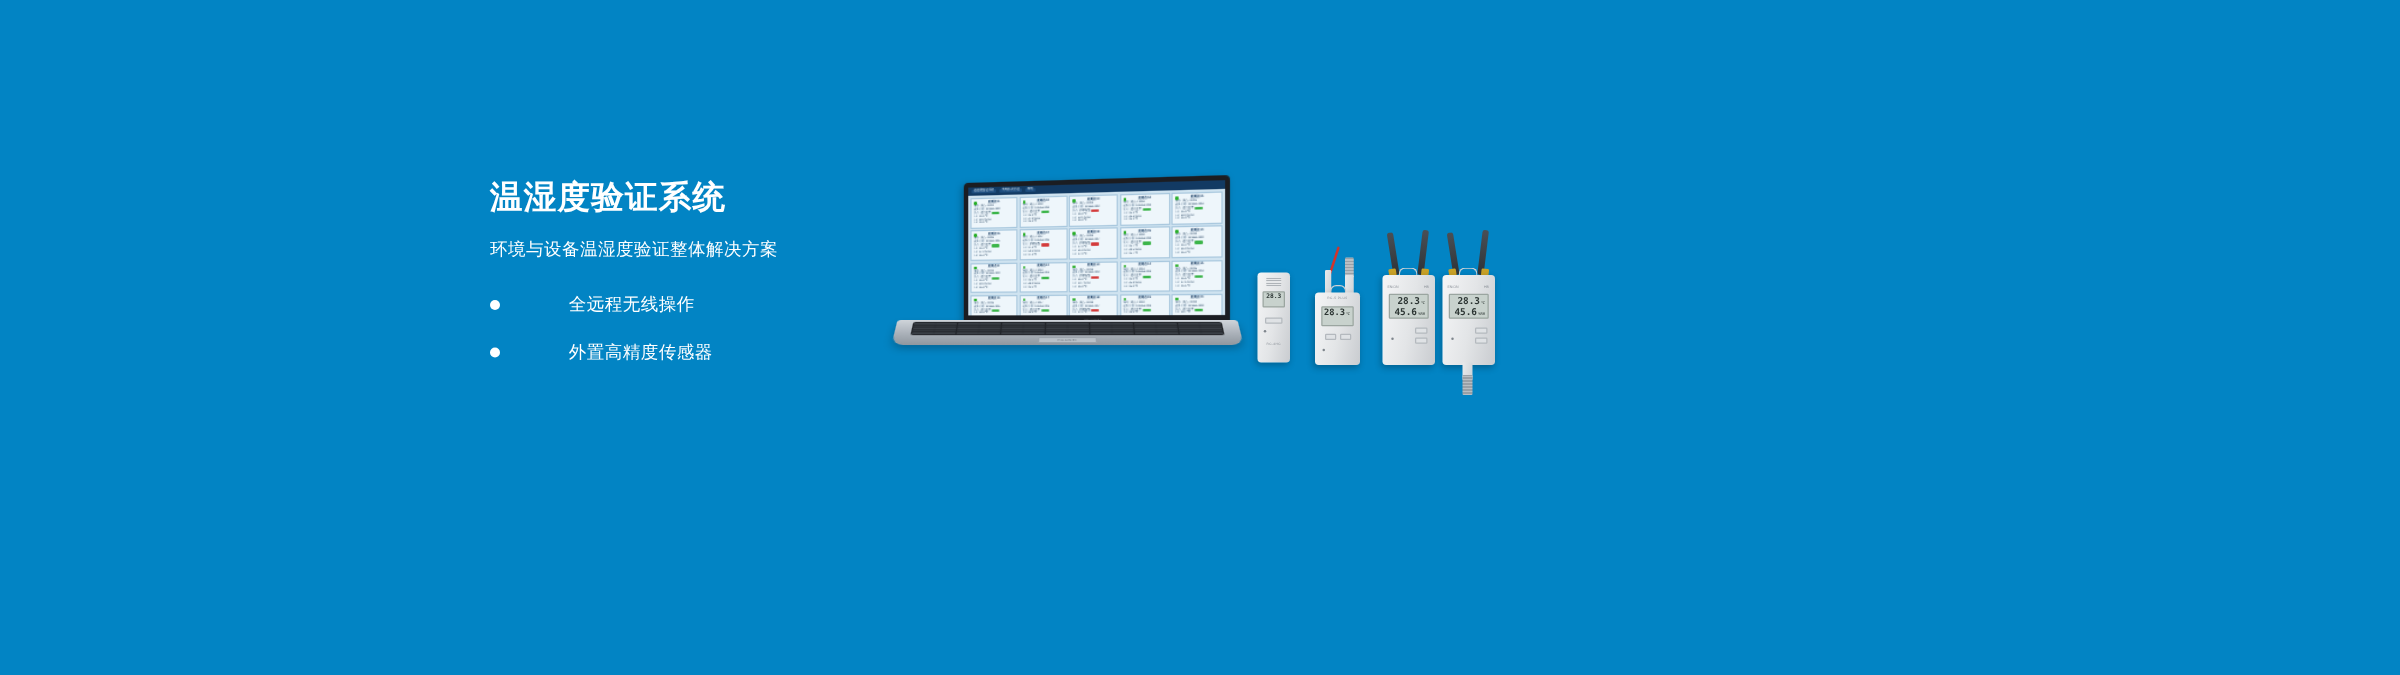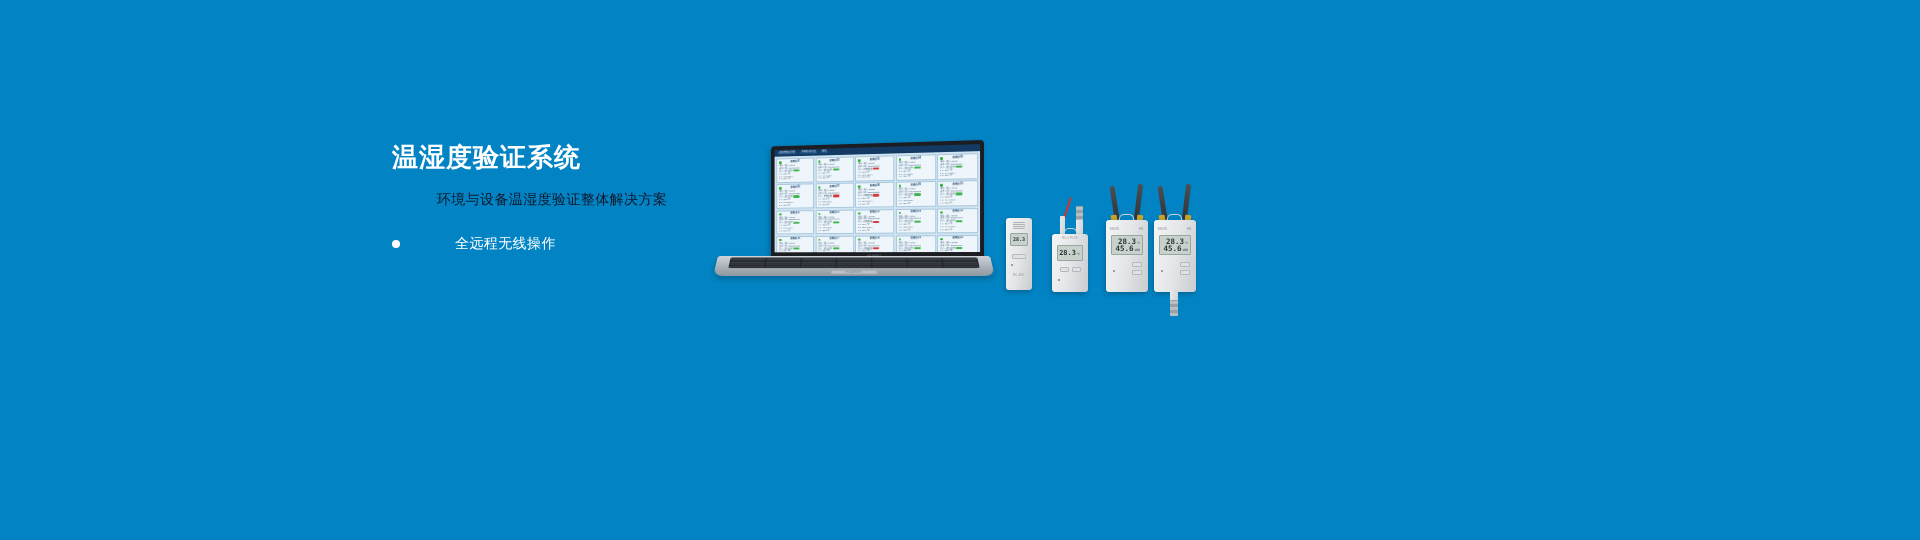--- a/index.html
+++ b/index.html
@@ -32,24 +32,23 @@
     font-weight: bold;
     color: #ffffff;
     letter-spacing: 1px;
     line-height: 1.2;
     white-space: nowrap;
   }
 
   .subhead {
     margin-top: 18px;
     font-size: 14px;
-    color: #0f172a;
+    color: #ffffff;
     letter-spacing: 0.4px;
     white-space: nowrap;
-    text-align: center;
   }
 
   .bullets {
     margin-top: 22px;
     list-style: none;
   }
 
   .bullet {
     display: flex;
     align-items: center;
@@ -275,21 +274,21 @@
     letter-spacing: 0.3px;
   }
 
   .lcd {
     position: absolute;
     background: #c8d2cd;
     border: 0.5px solid #9aa5a0;
     border-radius: 1px;
     display: flex;
     flex-direction: column;
-    justify-content: center;
+    justify-content: space-between;
     padding: 1px 2px;
     overflow: hidden;
   }
 
   .lcd-line {
     display: flex;
     align-items: baseline;
     justify-content: flex-end;
     gap: 1px;
     font-family: "DejaVu Sans Mono", monospace;
@@ -367,20 +366,24 @@
 
 <div id="banner">
 
   <div class="text-block">
     <div class="headline">温湿度验证系统</div>
     <div class="subhead">环境与设备温湿度验证整体解决方案</div>
     <ul class="bullets">
       <li class="bullet">
         <span class="bullet-dot"></span>
         <span class="bullet-label">全远程无线操作</span>
+      </li>
+      <li class="bullet">
+        <span class="bullet-dot"></span>
+        <span class="bullet-label">外置高精度传感器</span>
       </li>
     </ul>
   </div>
 
   <div class="laptop">
 
     <div class="lid">
       <div class="screen">
 
         <div class="screen-topbar">

